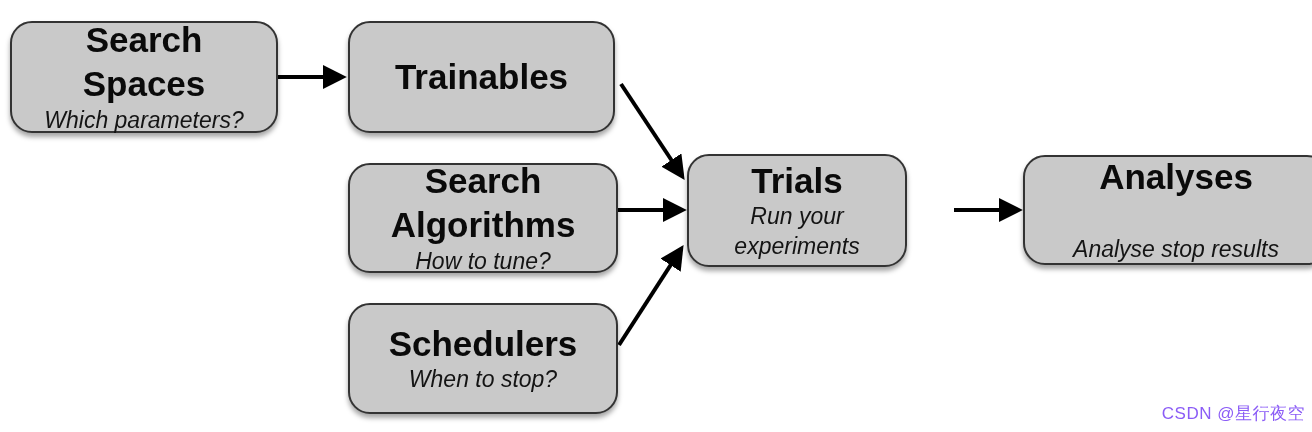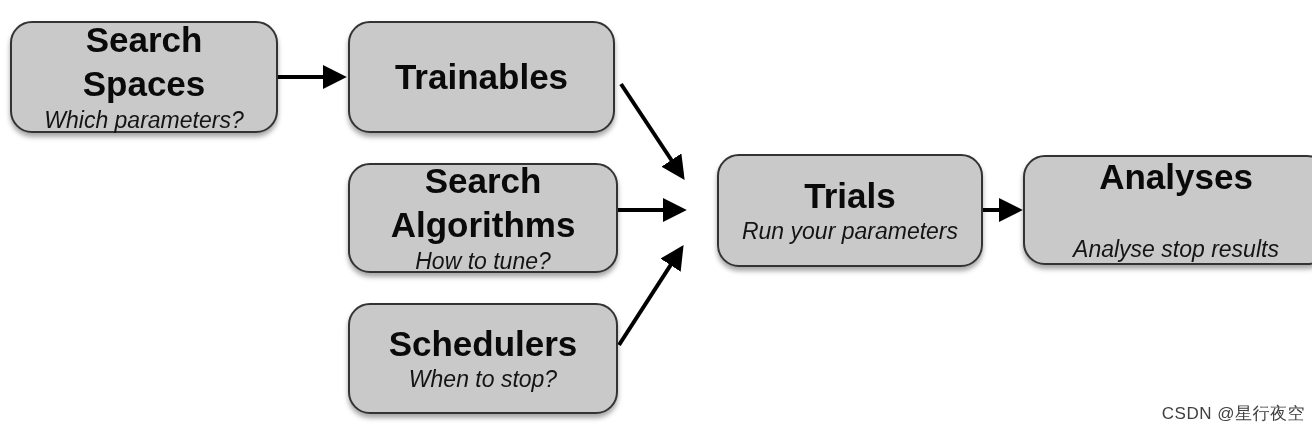--- a/index.html
+++ b/index.html
@@ -48,28 +48,28 @@
     font-size: 23px;
     font-style: italic;
     color: #141414;
     line-height: 1.3;
   }
   
   .node-search-spaces     { left: 10px;   top: 21px;  width: 268px; height: 112px; }
   .node-trainables        { left: 348px;  top: 21px;  width: 267px; height: 112px; }
   .node-search-algorithms { left: 348px;  top: 163px; width: 270px; height: 110px; }
   .node-schedulers        { left: 348px;  top: 303px; width: 270px; height: 111px; }
-  .node-trials            { left: 687px;  top: 154px; width: 266px; height: 113px; margin-left: 30px; }
+  .node-trials            { left: 687px;  top: 154px; width: 220px; height: 113px; }
   .node-analyses          { left: 1023px; top: 155px; width: 306px; height: 110px; gap: 37px; }
   .watermark {
     position: absolute;
     right: 7px;
     bottom: 7px;
     font-size: 17px;
-    color: #404040;
+    color: #8b5cf6;
     letter-spacing: 0.5px;
   }
 </style>
 </head>
 <body>
 
 <div class="canvas">
 
   <svg class="arrows-layer" width="1312" height="432" viewBox="0 0 1312 432" xmlns="http://www.w3.org/2000/svg">
     <defs>
@@ -108,21 +108,21 @@
     <div class="node-subtitle">When to stop?</div>
   </div>
 
   <div class="node node-search-algorithms">
     <div class="node-title">Search Algorithms</div>
     <div class="node-subtitle">How to tune?</div>
   </div>
 
   <div class="node node-trials">
     <div class="node-title">Trials</div>
-    <div class="node-subtitle">Run your parameters</div>
+    <div class="node-subtitle">Run your experiments</div>
   </div>
 
   <div class="node node-analyses">
     <div class="node-title">Analyses</div>
     <div class="node-subtitle">Analyse stop results</div>
   </div>
 
   <div class="watermark">CSDN @星行夜空</div>
 
 </div>

